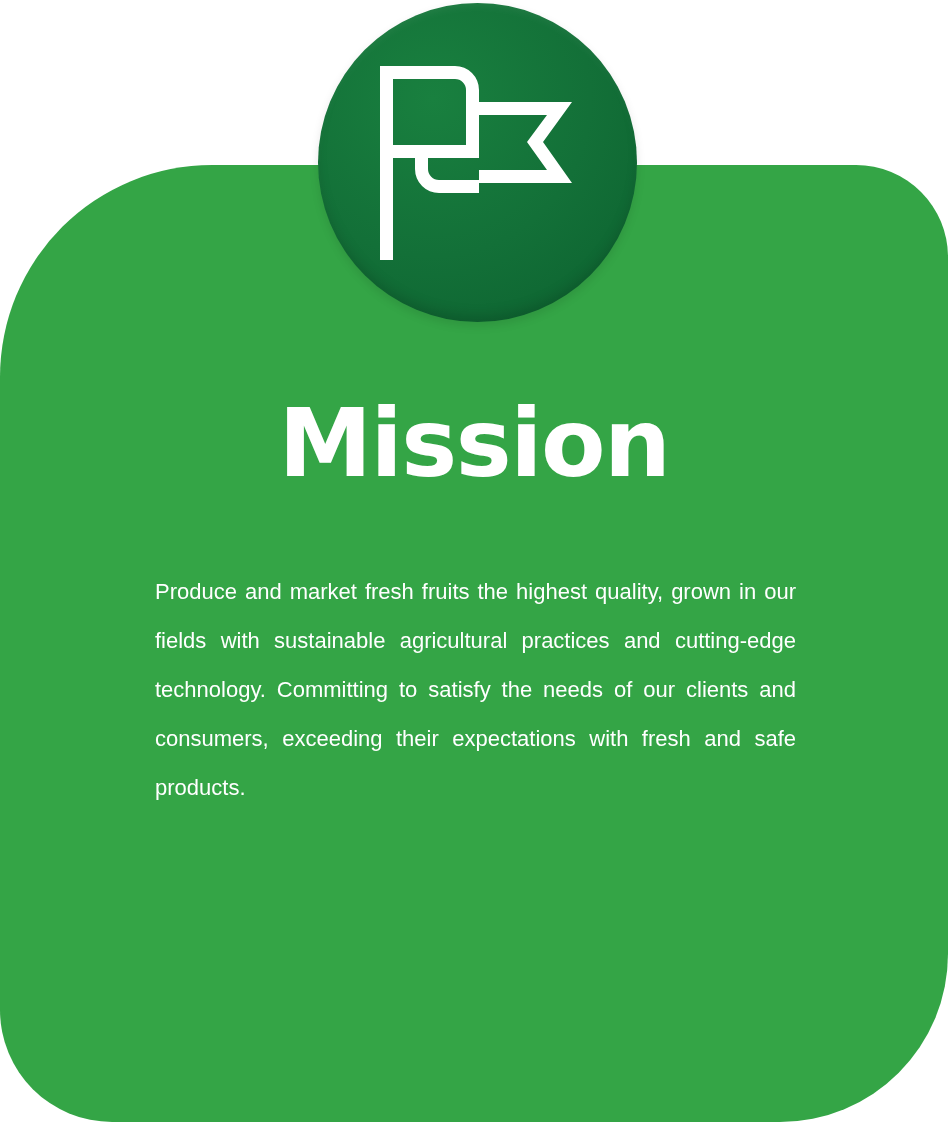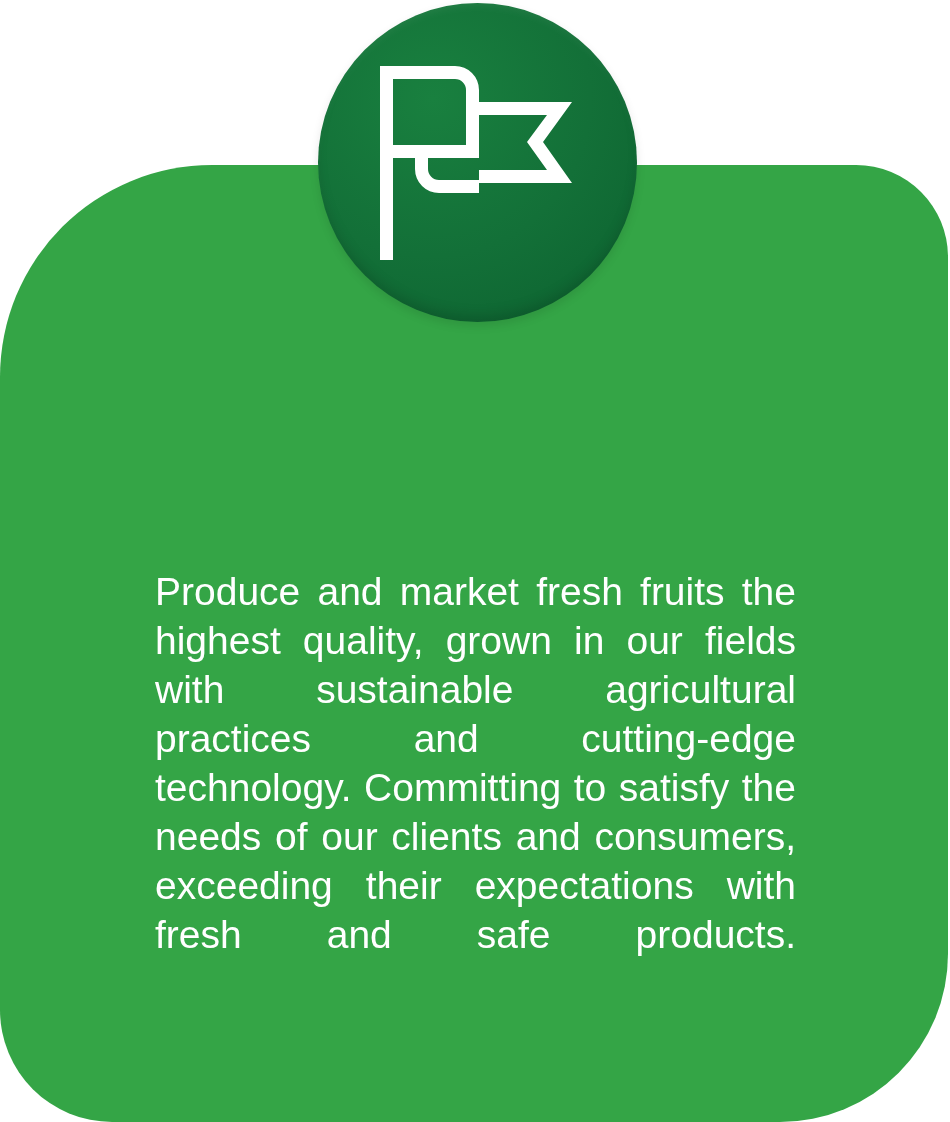--- a/index.html
+++ b/index.html
@@ -89,40 +89,41 @@
     letter-spacing: -1.5px;
   }
 
   #mission-body {
     position: absolute;
     left: 155px;
     top: 402px;
     width: 641px;
     color: #ffffff;
     font-family: "Liberation Sans", sans-serif;
-    font-size: 39px;
+    font-size: 22px;
     line-height: 49px;
     text-align: justify;
     text-justify: inter-word;
     font-weight: 400;
   }
   
   #mission-body::after {
     content: "";
     display: inline-block;
     width: 100%;
   }
 </style>
 </head>
 <body>
 
 <div id="mission-card">
 
   <div id="card-content">
 
+    <h1 id="page-title">Mission</h1>
 
     <p id="mission-body">Produce and market fresh fruits the highest quality, grown in our fields with sustainable agricultural practices and cutting-edge technology. Committing to satisfy the needs of our clients and consumers, exceeding their expectations with fresh and safe products.</p>
 
   </div>
 </div>
 
 <div id="icon-badge">
   <div id="icon-badge-ring"></div>
 
   <svg id="flag-icon" viewBox="0 0 210 210" xmlns="http://www.w3.org/2000/svg">

